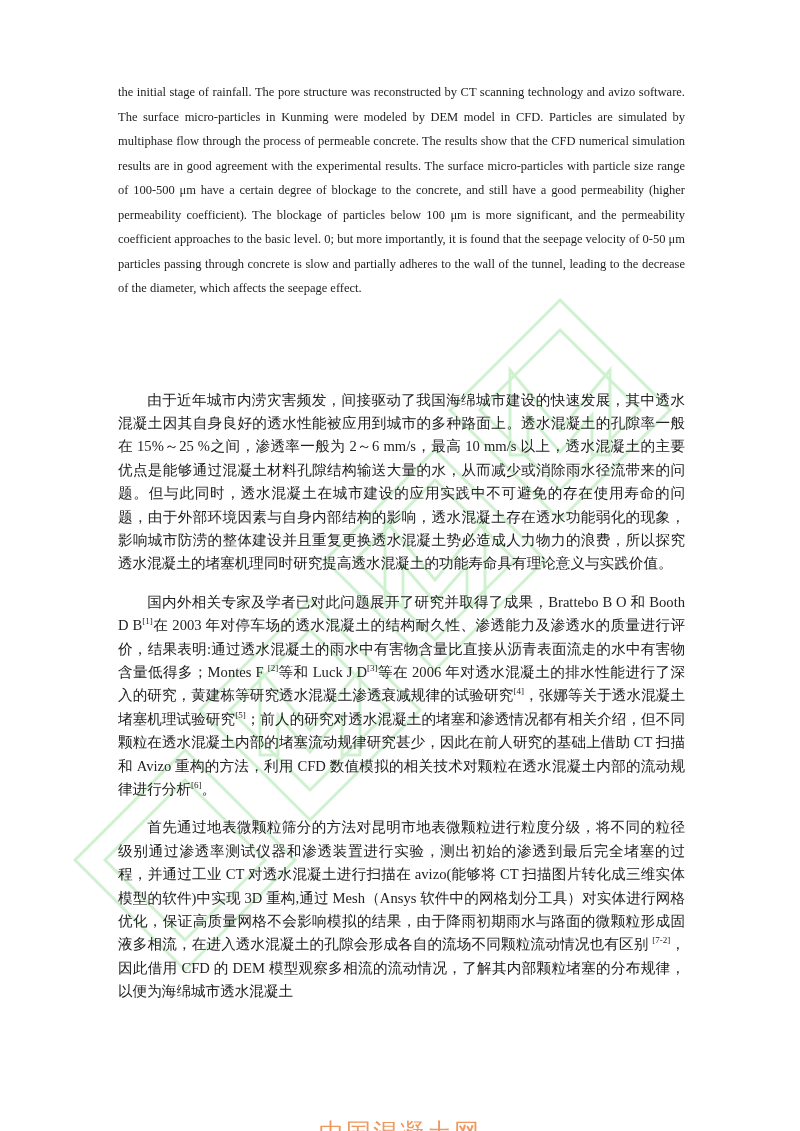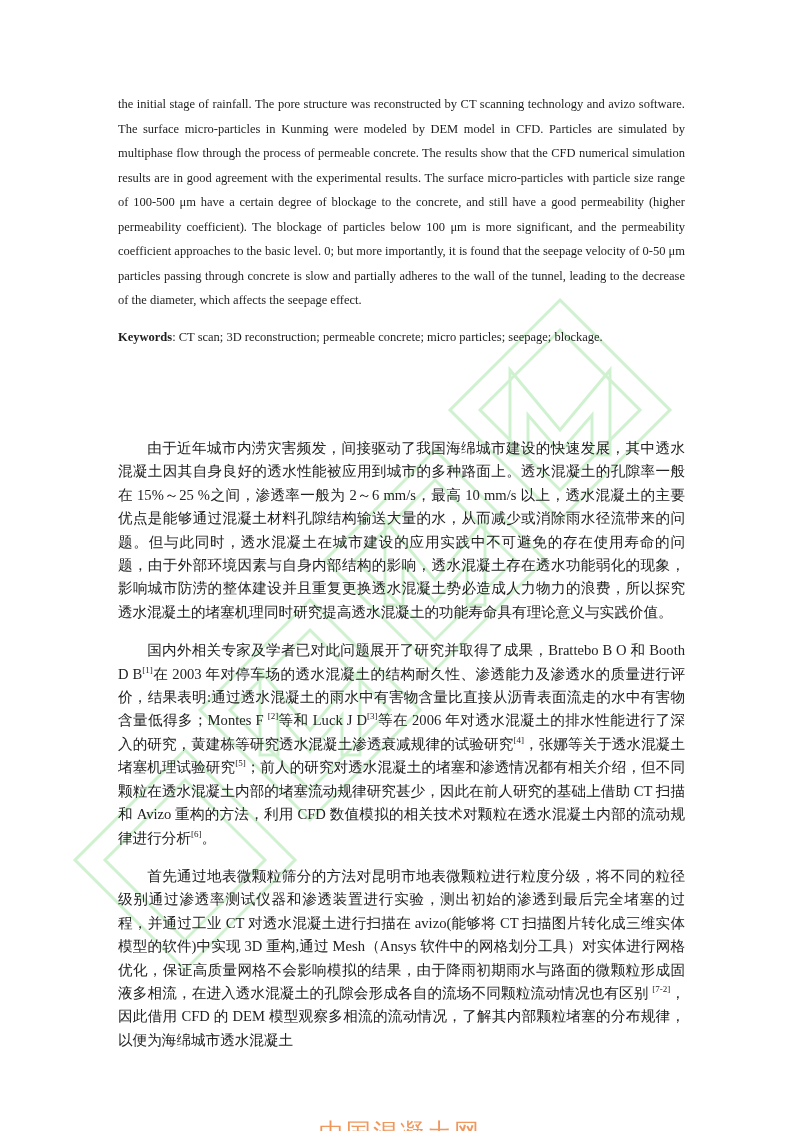--- a/index.html
+++ b/index.html
@@ -10,21 +10,21 @@
     background:#ffffff;
     overflow:hidden;
     font-family:"Liberation Serif","DejaVu Serif",serif;
     color:#1d1d1d;
   }
   .wm-green {
     position:absolute; left:0; top:0; width:800px; height:1131px;
     z-index:0; pointer-events:none;
   }
   .content {
-    position:absolute; left:118px; top:92px; width:567px; z-index:1;
+    position:absolute; left:118px; top:80px; width:567px; z-index:1;
   }
   .abstract {
     font-size:12.5px; line-height:24.5px;
     text-align:justify; text-justify:inter-word;
     margin:0;
   }
   .keywords {
     font-size:12.5px; line-height:24.5px;
     margin:12px 0 0 0;
   }
@@ -69,23 +69,20 @@
 
       <path d="M185 750 L295 860 L185 970 L75 860 Z"></path>
       <path d="M185 780 L265 860 L185 940 L105 860 Z"></path>
     </g>
   </svg>
 
   <div class="content">
 
     <p class="abstract">the initial stage of rainfall. The pore structure was reconstructed by CT scanning technology and avizo software. The surface micro-particles in Kunming were modeled by DEM model in CFD. Particles are simulated by multiphase flow through the process of permeable concrete. The results show that the CFD numerical simulation results are in good agreement with the experimental results. The surface micro-particles with particle size range of 100-500 μm have a certain degree of blockage to the concrete, and still have a good permeability (higher permeability coefficient). The blockage of particles below 100 μm is more significant, and the permeability coefficient approaches to the basic level. 0; but more importantly, it is found that the seepage velocity of 0-50 μm particles passing through concrete is slow and partially adheres to the wall of the tunnel, leading to the decrease of the diameter, which affects the seepage effect.</p>
 
-    <p class="keywords">
-      <span class="kw-label">Keywords</span><span>: CT scan; 3D reconstruction; permeable concrete; micro particles; seepage; blockage.</span>
-    </p>
 
     <div class="cn-section">
       <p class="cn-p">由于近年城市内涝灾害频发，间接驱动了我国海绵城市建设的快速发展，其中透水混凝土因其自身良好的透水性能被应用到城市的多种路面上。透水混凝土的孔隙率一般在 15%～25 %之间，渗透率一般为 2～6 mm/s，最高 10 mm/s 以上，透水混凝土的主要优点是能够通过混凝土材料孔隙结构输送大量的水，从而减少或消除雨水径流带来的问题。但与此同时，透水混凝土在城市建设的应用实践中不可避免的存在使用寿命的问题，由于外部环境因素与自身内部结构的影响，透水混凝土存在透水功能弱化的现象，影响城市防涝的整体建设并且重复更换透水混凝土势必造成人力物力的浪费，所以探究透水混凝土的堵塞机理同时研究提高透水混凝土的功能寿命具有理论意义与实践价值。</p>
       <p class="cn-p">国内外相关专家及学者已对此问题展开了研究并取得了成果，Brattebo B O 和 Booth D B<sup>[1]</sup>在 2003 年对停车场的透水混凝土的结构耐久性、渗透能力及渗透水的质量进行评价，结果表明:通过透水混凝土的雨水中有害物含量比直接从沥青表面流走的水中有害物含量低得多；Montes F <sup>[2]</sup>等和 Luck J D<sup>[3]</sup>等在 2006 年对透水混凝土的排水性能进行了深入的研究，黄建栋等研究透水混凝土渗透衰减规律的试验研究<sup>[4]</sup>，张娜等关于透水混凝土堵塞机理试验研究<sup>[5]</sup>；前人的研究对透水混凝土的堵塞和渗透情况都有相关介绍，但不同颗粒在透水混凝土内部的堵塞流动规律研究甚少，因此在前人研究的基础上借助 CT 扫描和 Avizo 重构的方法，利用 CFD 数值模拟的相关技术对颗粒在透水混凝土内部的流动规律进行分析<sup>[6]</sup>。</p>
       <p class="cn-p">首先通过地表微颗粒筛分的方法对昆明市地表微颗粒进行粒度分级，将不同的粒径级别通过渗透率测试仪器和渗透装置进行实验，测出初始的渗透到最后完全堵塞的过程，并通过工业 CT 对透水混凝土进行扫描在 avizo(能够将 CT 扫描图片转化成三维实体模型的软件)中实现 3D 重构,通过 Mesh（Ansys 软件中的网格划分工具）对实体进行网格优化，保证高质量网格不会影响模拟的结果，由于降雨初期雨水与路面的微颗粒形成固液多相流，在进入透水混凝土的孔隙会形成各自的流场不同颗粒流动情况也有区别 <sup>[7-2]</sup>，因此借用 CFD 的 DEM 模型观察多相流的流动情况，了解其内部颗粒堵塞的分布规律，以便为海绵城市透水混凝土</p>
     </div>
 
   </div>
 
   <div class="footer-wm">中国混凝土网</div>

